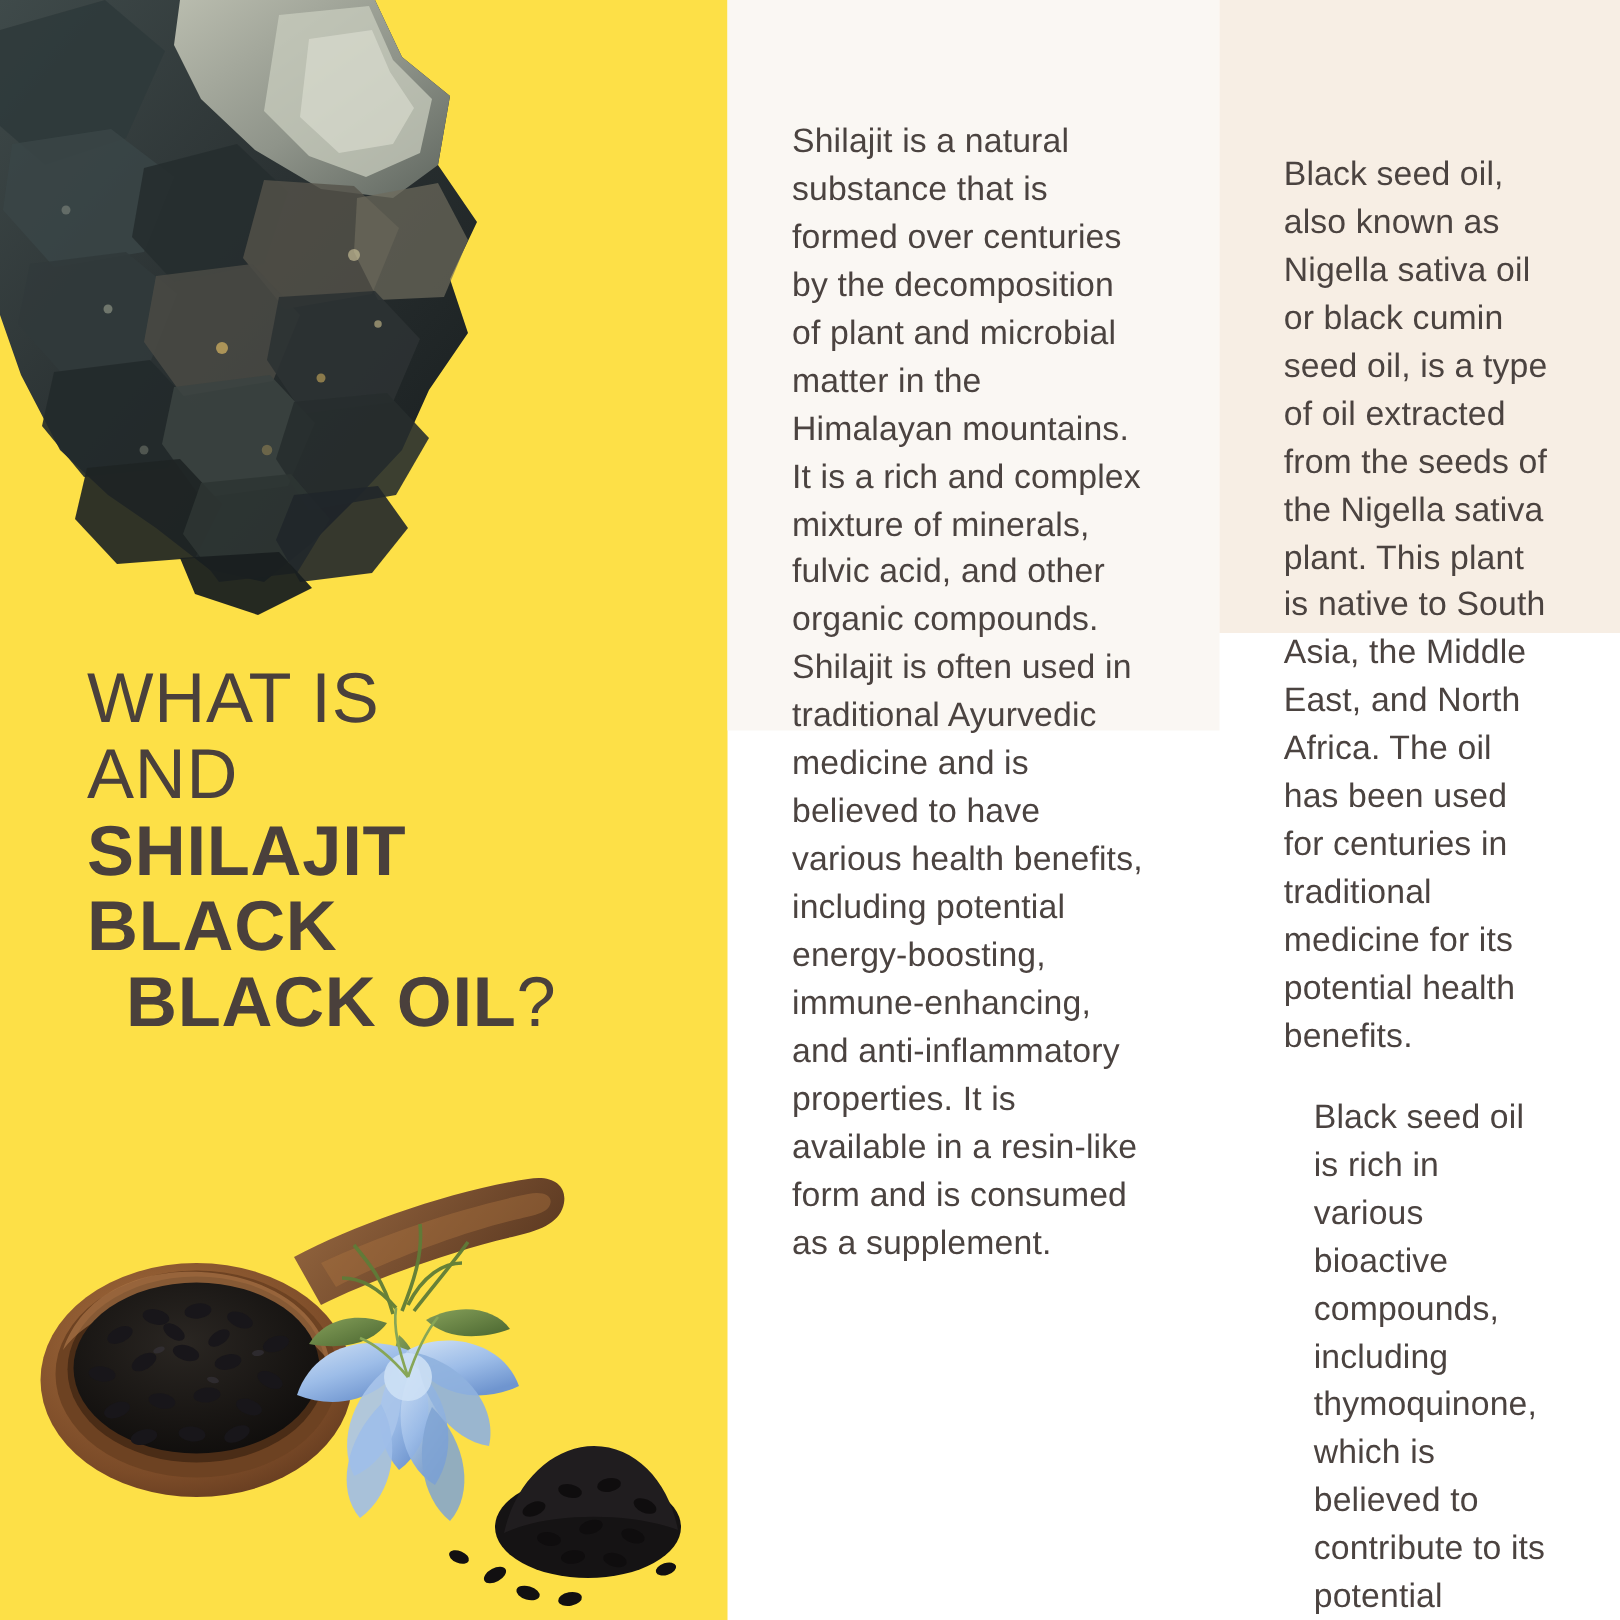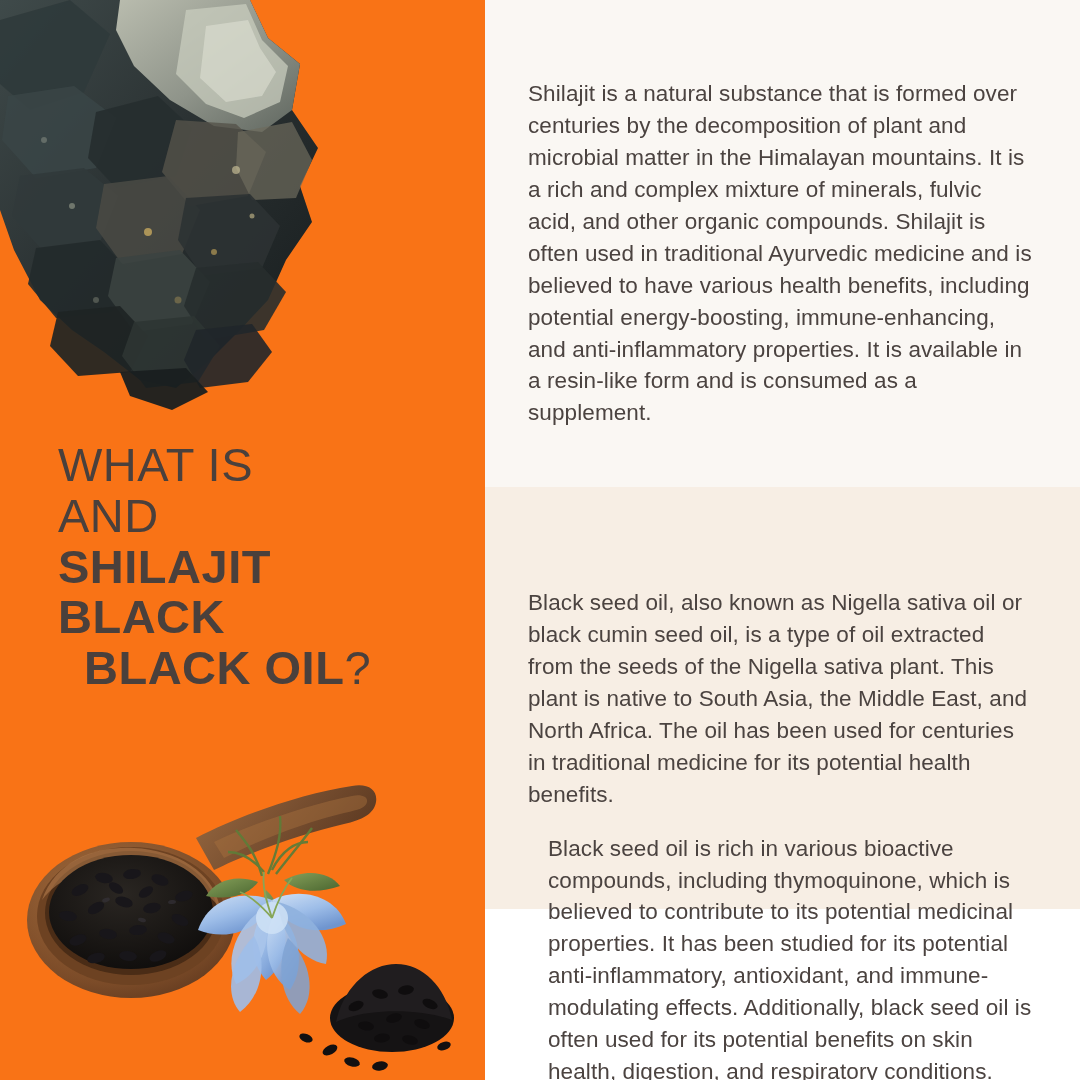--- a/index.html
+++ b/index.html
@@ -15,21 +15,21 @@
     width: 1080px;
     height: 1080px;
     display: flex;
   }
 
   
   .left-col {
     position: relative;
     width: 485px;
     height: 1080px;
-    background: #f97316;
+    background: #fde047;
     flex: 0 0 485px;
   }
 
   
   .rock-wrap {
     position: absolute;
     top: 0;
     left: 0;
     width: 360px;
     height: 420px;
@@ -67,21 +67,21 @@
     overflow: hidden;
   }
 
   
   .right-col {
     position: relative;
     width: 595px;
     height: 1080px;
     flex: 0 0 595px;
     display: flex;
-    flex-direction: column;
+    flex-direction: row;
   }
   .panel-top {
     background: #faf7f3;
     height: 487px;
     padding: 78px 45px 0 43px;
   }
   .panel-bottom {
     background: #f7eee4;
     height: 422px;
     padding: 100px 45px 0 43px;

